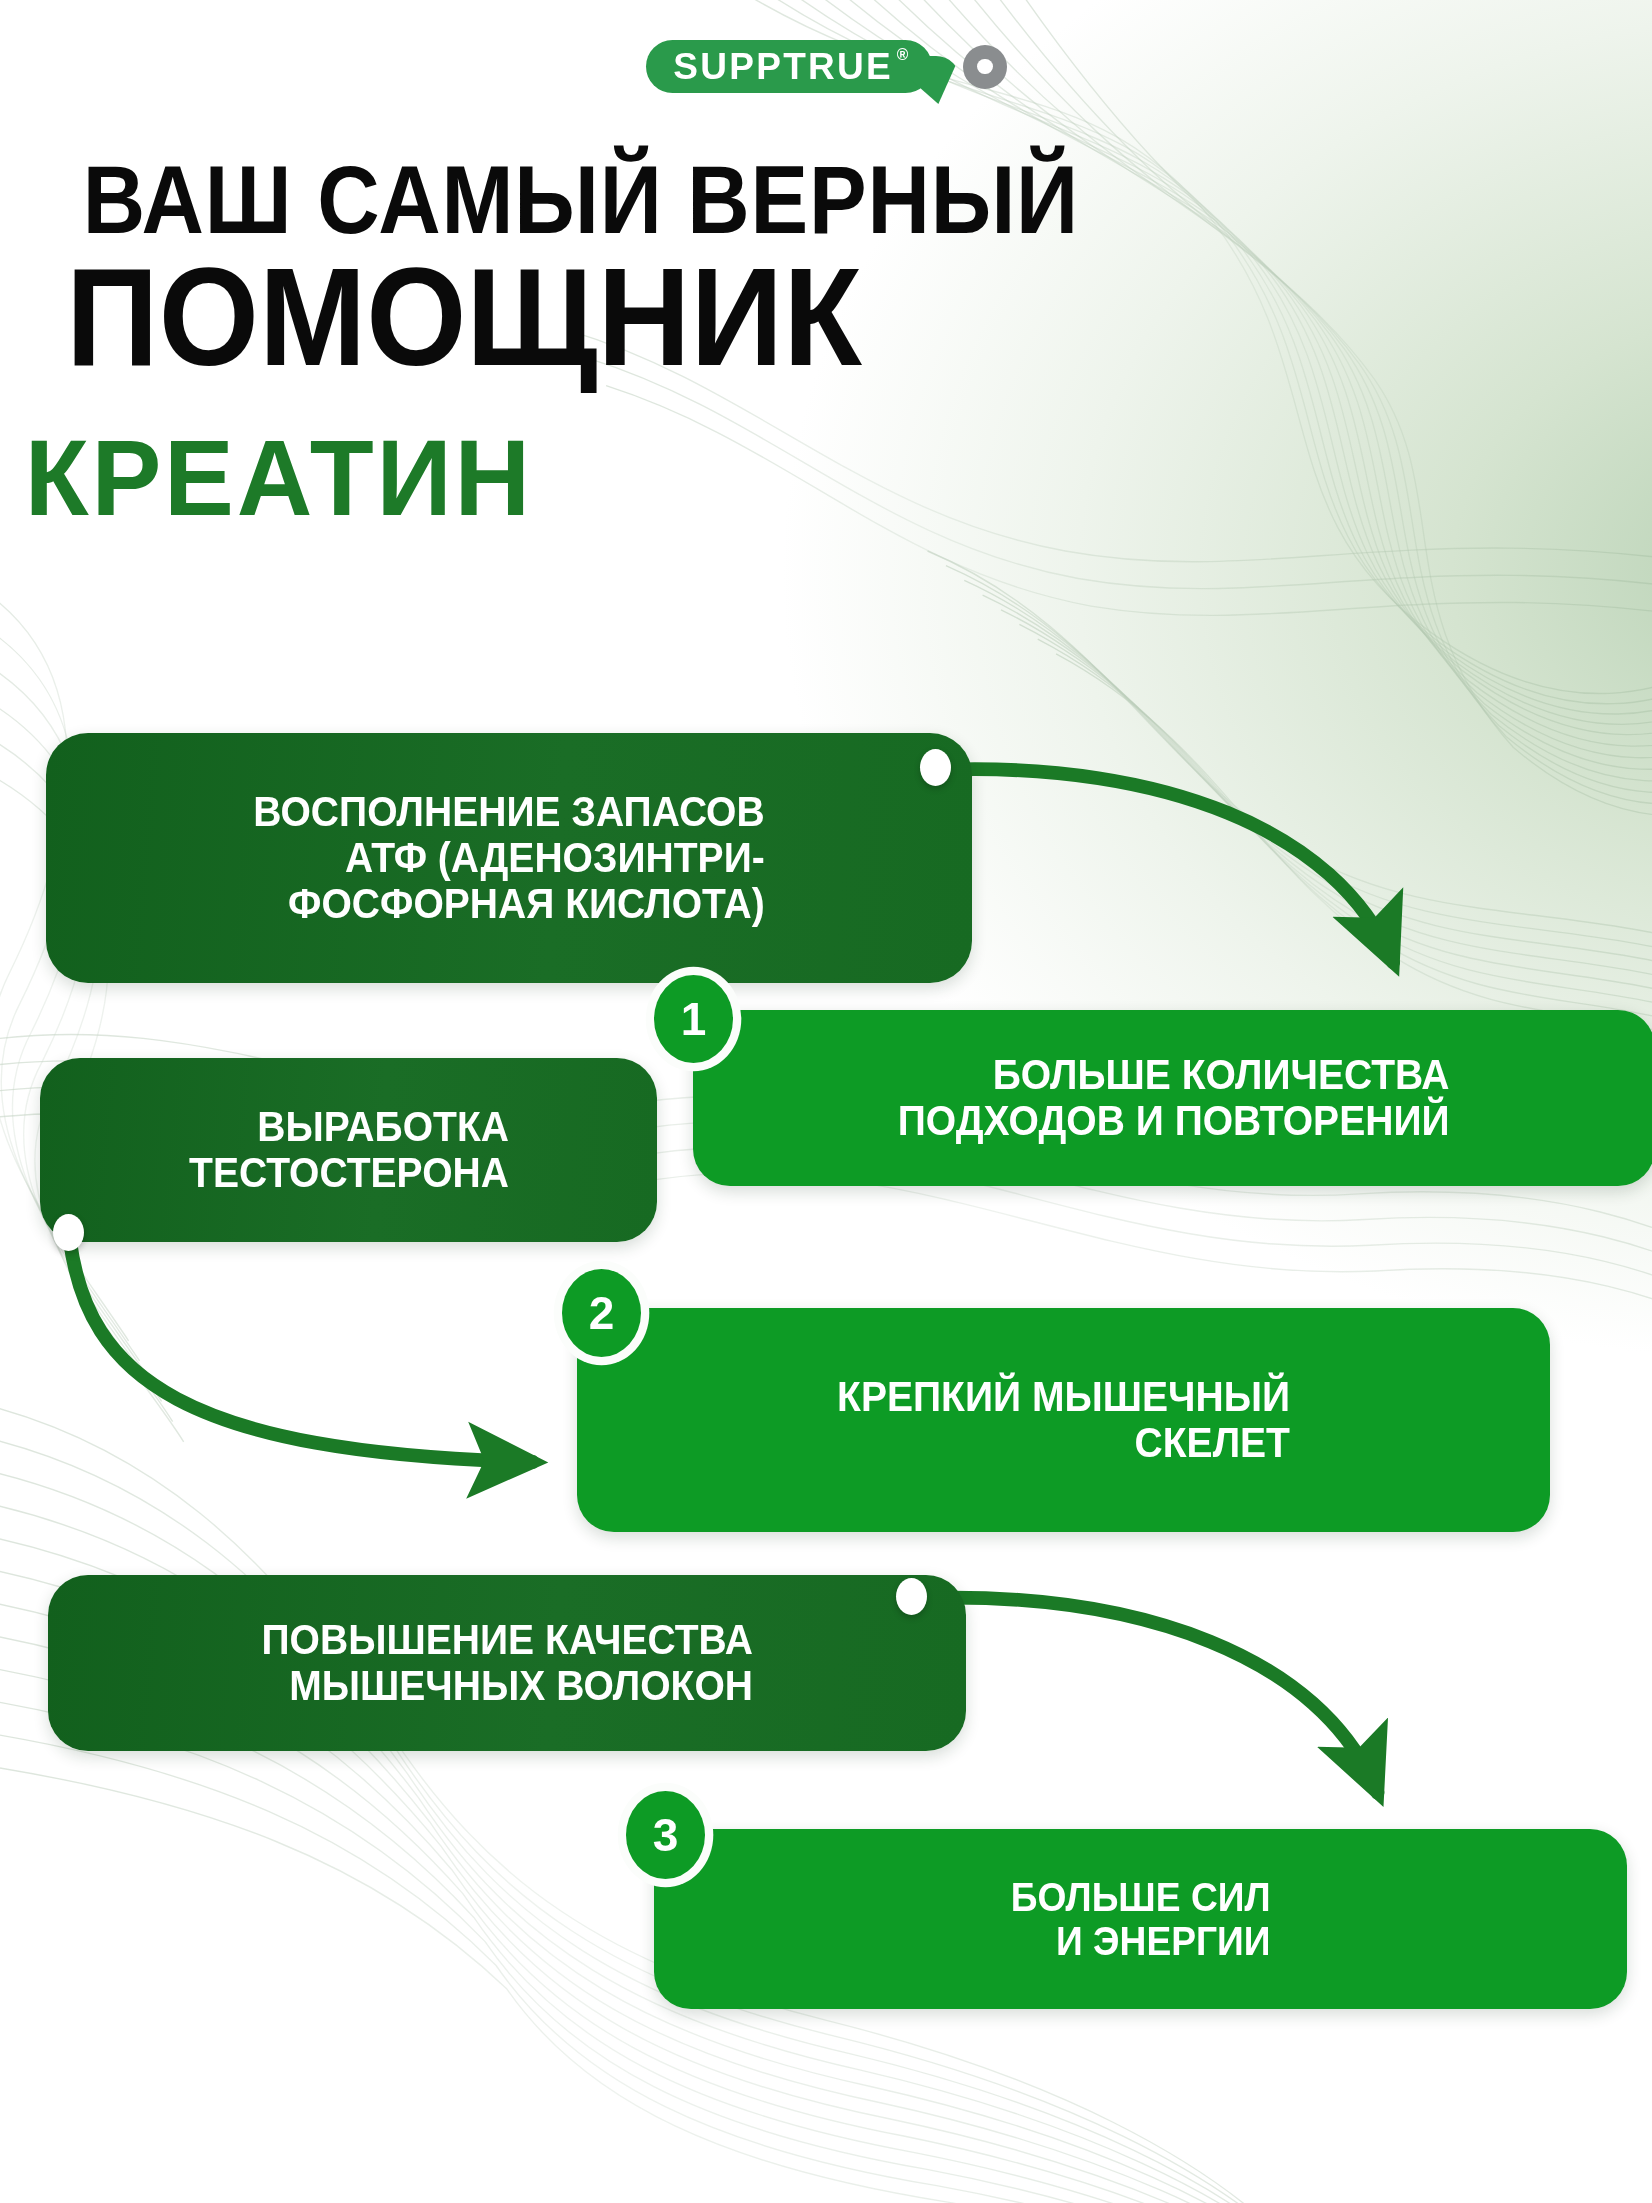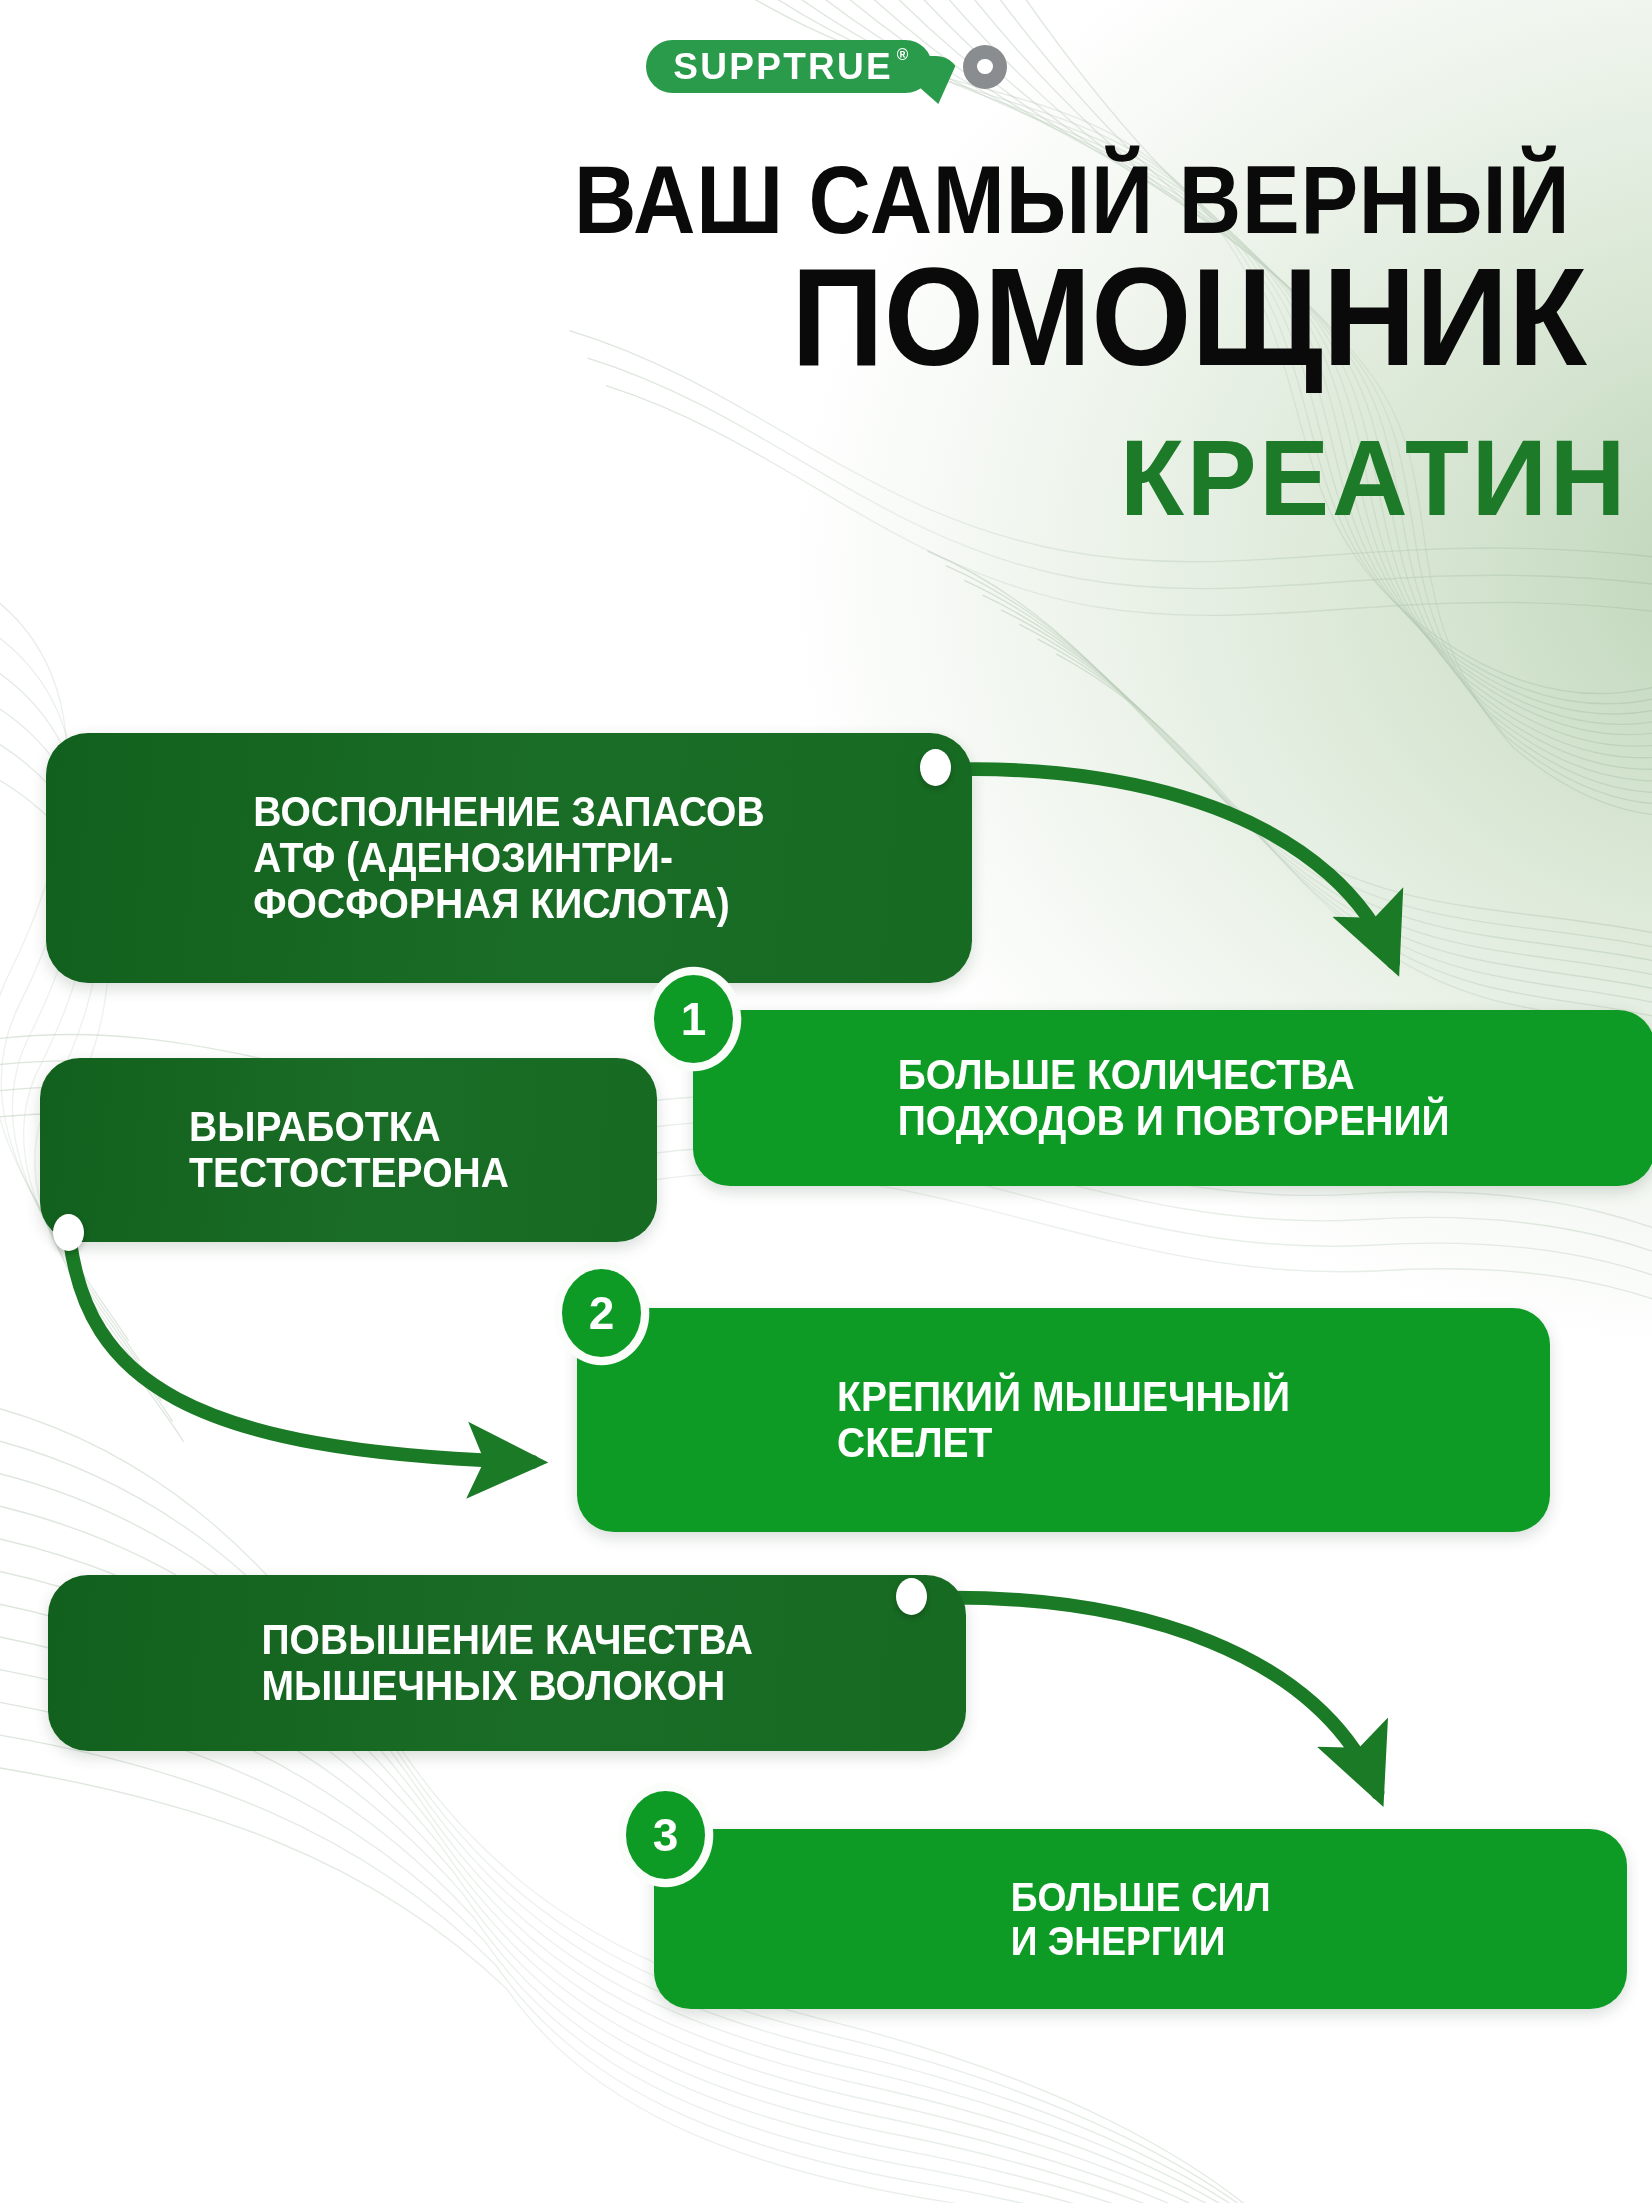--- a/index.html
+++ b/index.html
@@ -54,21 +54,21 @@
     width:44px; height:44px; border-radius:50%;
     background:#8a8d8f;
     display:flex; align-items:center; justify-content:center;
   }
   .logo-donut::after{
     content:""; width:15.6px; height:15.6px; border-radius:50%; background:#fff;
   }
 
   
   #headline-block{
-    position:absolute; left:0; right:0; top:154px; z-index:5; text-align:right;
+    position:absolute; left:0; right:0; top:154px; z-index:5; text-align:left;
   }
   .hl-1{
     font-size:96px; font-weight:700; color:#0a0a0a;
     letter-spacing:0.9px; line-height:.96;
     transform:scaleX(.90); transform-origin:center;
   }
   .hl-2{
     font-size:140px; font-weight:700; color:#0a0a0a;
     letter-spacing:0px; line-height:.96; margin-top:3.7px;
     transform:scaleX(.92); transform-origin:center;
@@ -78,21 +78,21 @@
     letter-spacing:2.8px; line-height:1; margin-top:40px;
     transform:scaleX(.97); transform-origin:center;
   }
 
   
   #flow{ position:absolute; inset:0; z-index:4; }
 
   .node{
     position:absolute;
     display:flex; align-items:center; justify-content:center;
-    text-align:left;
+    text-align:right;
     border-radius:37px;
     color:#fff; font-weight:700;
     line-height:1.1;
     box-shadow:0 5.5px 14.7px rgba(20,50,25,.16);
     padding:0 24px;
   }
   .node .txt{ transform:scaleX(.93); transform-origin:center; display:block; }
 
   .node.dark{ background:linear-gradient(95deg,#12601d 0%,#1a6d26 55%,#176a22 100%); }
   .node.bright{ background:#0d9b25; }

